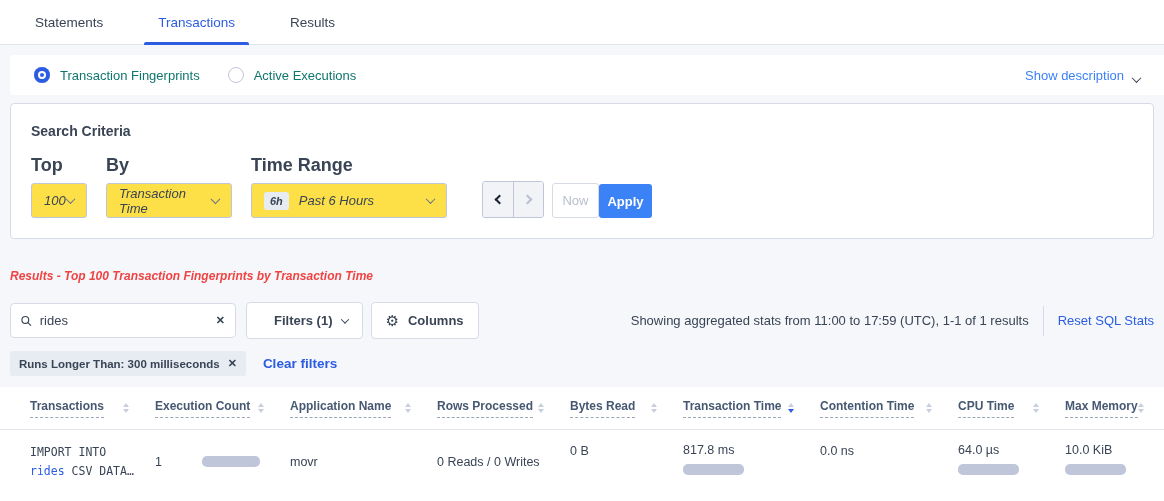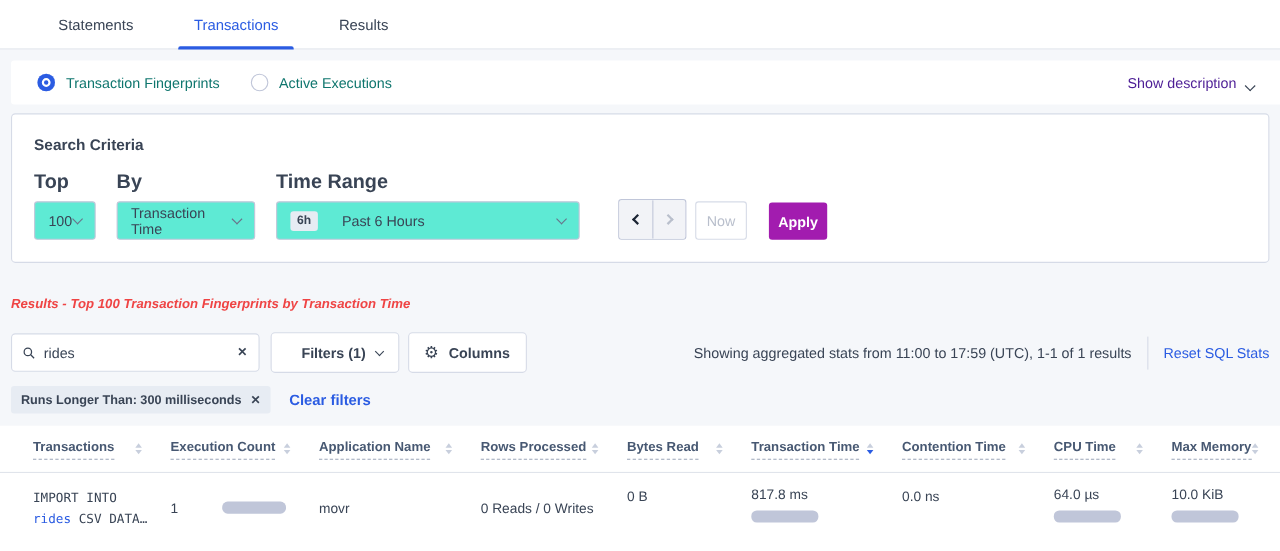--- a/index.html
+++ b/index.html
@@ -3,68 +3,68 @@
 <meta charset="utf-8">
 <style>
   * { margin:0; padding:0; box-sizing:border-box; }
   html,body { width:1164px; height:501px; overflow:hidden; }
   body {
     font-family:"Liberation Sans", sans-serif;
     background:#f5f7fa; color:#394455; font-size:13px;
   }
   
   .tabbar { background:#fff; border-bottom:1px solid #e0e4eb; height:45px;
-    display:flex; align-items:stretch; padding-left:43px; }
+    display:flex; align-items:stretch; padding-left:25px; }
   .tab { display:flex; align-items:center; padding:0 10px; margin-right:35px;
     font-size:13.5px; color:#394455; cursor:pointer; position:relative; }
   .tab.active { color:#2b5ce2; }
   .tab.active::after { content:""; position:absolute; left:-4px; right:-4px; bottom:-1px;
     height:3px; background:#2b5ce2; border-radius:2px 2px 0 0; }
   
   .toggle-card { background:#fff; margin:10px 0 0 10px; height:40px; border-radius:3px 0 0 3px;
     display:flex; align-items:center; padding:0 24px; }
   .radio-opt { display:flex; align-items:center; margin-right:28px; cursor:pointer; }
   .radio { width:16px; height:16px; border-radius:50%; background:#fff;
     border:1px solid #c0c6d9; margin-right:10px; flex:0 0 auto; }
   .radio.sel { border:none; background:#2b5ce2;
     box-shadow: inset 0 0 0 4px #2b5ce2, inset 0 0 0 6px #fff; }
   .radio-label { font-size:13px; color:#0f766e; }
   .show-desc { margin-left:auto; display:flex; align-items:flex-end; gap:9px;
-    font-size:13px; color:#4c1d95; cursor:pointer; }
+    font-size:13px; color:#3b82f6; cursor:pointer; }
   .chev { display:inline-block; width:7px; height:7px;
     border-right:1.8px solid #394455; border-bottom:1.8px solid #394455;
     transform:rotate(45deg) translate(-1px,-1px); }
   .chev.gray { border-color:#69738a; }
   
   .criteria-card { background:#fff; border:1px solid #d6dbe7; border-radius:4px;
     margin:8px 10px 0 10px; padding:19px 20px 20px 20px; }
   .criteria-title { font-size:14px; font-weight:bold; color:#394455; }
   .criteria-row { display:flex; align-items:flex-end; margin-top:16px; }
   .field { margin-right:19px; }
   .field-label { font-size:18px; font-weight:bold; color:#394455; margin-bottom:7px; }
-  .select { height:35px; border:1px solid #c0c6d9; border-radius:3px; background:#5eead4;
-    display:flex; align-items:center; padding:0 12px; cursor:pointer; font-size:13px; color:#394455; }
+  .select { height:35px; border:1px solid #c0c6d9; border-radius:3px; background:#fde047;
+    display:flex; align-items:center; padding:0 12px; cursor:pointer; font-size:13px; color:#394455;font-style:italic; }
   .select .chev { margin-left:auto; }
   .sel-top { width:56px; }
   .sel-by { width:126px; }
-  .sel-range { width:276px;gap:12px; }
+  .sel-range { width:196px; }
   .range-badge { background:#e7ecf3; border-radius:3px; font-size:11px; font-weight:bold;
     padding:3px 6px; margin-right:10px; color:#394455; }
   .arrow-group { display:flex; margin-left:16px; border:1px solid #c0c6d9; border-radius:3px; overflow:hidden; }
   .arrow-btn { width:30px; height:35px; background:#f2f3f7; display:flex;
     align-items:center; justify-content:center; cursor:pointer; }
   .arrow-btn + .arrow-btn { border-left:1px solid #c0c6d9; }
   .caret-left { width:7px; height:7px; border-left:2.4px solid #1b2433; border-bottom:2.4px solid #1b2433;
     transform:rotate(45deg); margin-left:3px; }
   .caret-right { width:7px; height:7px; border-left:2.4px solid #b9bfcc; border-bottom:2.4px solid #b9bfcc;
     transform:rotate(225deg); margin-right:3px; }
   .now-btn { margin-left:8px; height:35px; width:47px; background:#fff; border:1px solid #d6dbe7;
     border-radius:3px; color:#b9bfcc; font-size:13px; display:flex; align-items:center;
     justify-content:center; cursor:default; }
-  .apply-btn { margin-left:20px; height:34px; width:53px; background:#a21caf; border:none;
+  .apply-btn { height:34px; width:53px; background:#3b82f6; border:none;
     border-radius:3px; color:#fff; font-size:13px; font-weight:bold; display:flex;
     align-items:center; justify-content:center; cursor:pointer; }
   
   .results-heading { margin:30px 10px 0 10px; font-size:12px; font-weight:bold; color:#ef4444;font-style:italic; }
   .controls-row { display:flex; align-items:center; margin:19px 10px 0 10px; }
   .search-box { width:226px; height:35px; background:#fff; border:1px solid #d6dbe7; border-radius:4px;
     display:flex; align-items:center; padding:0 10px; }
   .search-box input { border:none; outline:none; flex:1; font-size:13px; color:#394455;
     font-family:"Liberation Sans",sans-serif; margin-left:8px; background:transparent; }
   .clear-x { color:#394455; font-size:11px; font-weight:bold; cursor:pointer; }

